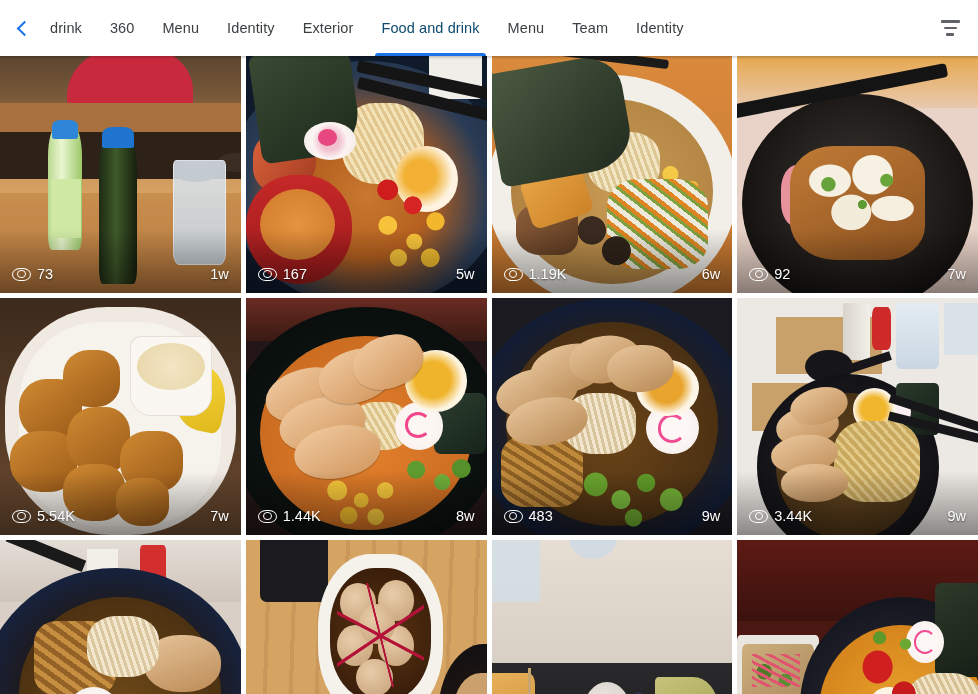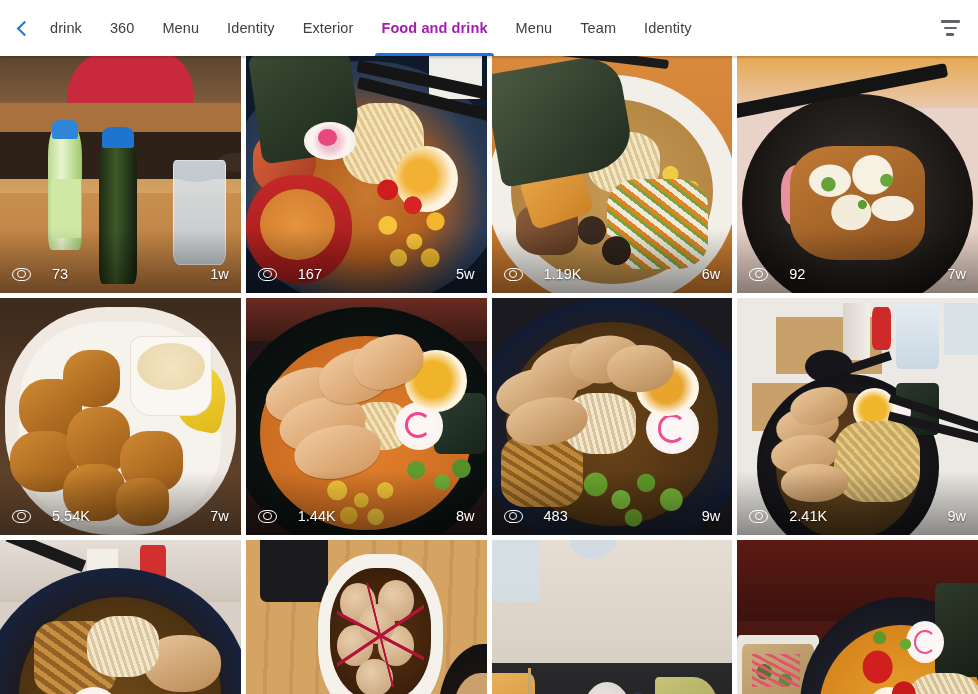--- a/index.html
+++ b/index.html
@@ -42,21 +42,21 @@
     display: flex; align-items: center;
     height: 56px;
     padding: 0 14px;
     font-size: 14.5px;
     color: #3c4043;
     white-space: nowrap;
     cursor: pointer;
     letter-spacing: .1px;
   }
   .tab:first-child { padding-left: 6px; }
-  .tab.active { color: #a21caf; font-weight: 700; }
+  .tab.active { color: #0c4a6e; font-weight: 400; }
   .tab.active::after {
     content: "";
     position: absolute;
     left: 8px; right: 8px; bottom: 0;
     height: 3px;
     background: #1a73e8;
     border-radius: 3px 3px 0 0;
   }
   .sort-btn {
     width: 56px; height: 56px;
@@ -101,21 +101,21 @@
     position: absolute; left: 0; right: 0; bottom: 0;
     height: 38px;
     display: flex; align-items: center; justify-content: space-between;
     padding: 0 12px;
     color: #fff;
     font-size: 14.5px;
     font-weight: 500;
     text-shadow: 0 1px 2px rgba(0,0,0,.55);
     pointer-events: none;
   }
-  .views { display: flex; align-items: center; gap: 21px; }
+  .views { display: flex; align-items: center; gap: 6px; }
   .eye {
     width: 19px; height: 13px;
     border: 1.8px solid #fff;
     border-radius: 50% 50% 50% 50% / 60% 60% 60% 60%;
     display: flex; align-items: center; justify-content: center;
     flex: 0 0 auto;
   }
   .eye::after {
     content: "";
     width: 6.5px; height: 6.5px;
@@ -570,21 +570,21 @@
         <div class="p8-chashu n2"></div>
       <div class="p8-chashu n3"></div>
         <div class="p8-chashu n4"></div>
       <div class="p8-chopa"></div>
         <div class="p8-chopb"></div>
     </div>
     <div class="shade"></div>
     <div class="meta">
       <span class="views">
         <span class="eye"></span>
-        <span>2.41K</span>
+        <span>3.44K</span>
       </span>
       <span>9w</span>
     </div>
   </div>
 
   <div class="cell">
     <div class="photo">
       <div class="p9-bg bg"></div>
         <div class="p9-tbl"></div>
       <div class="p9-cup"></div>

